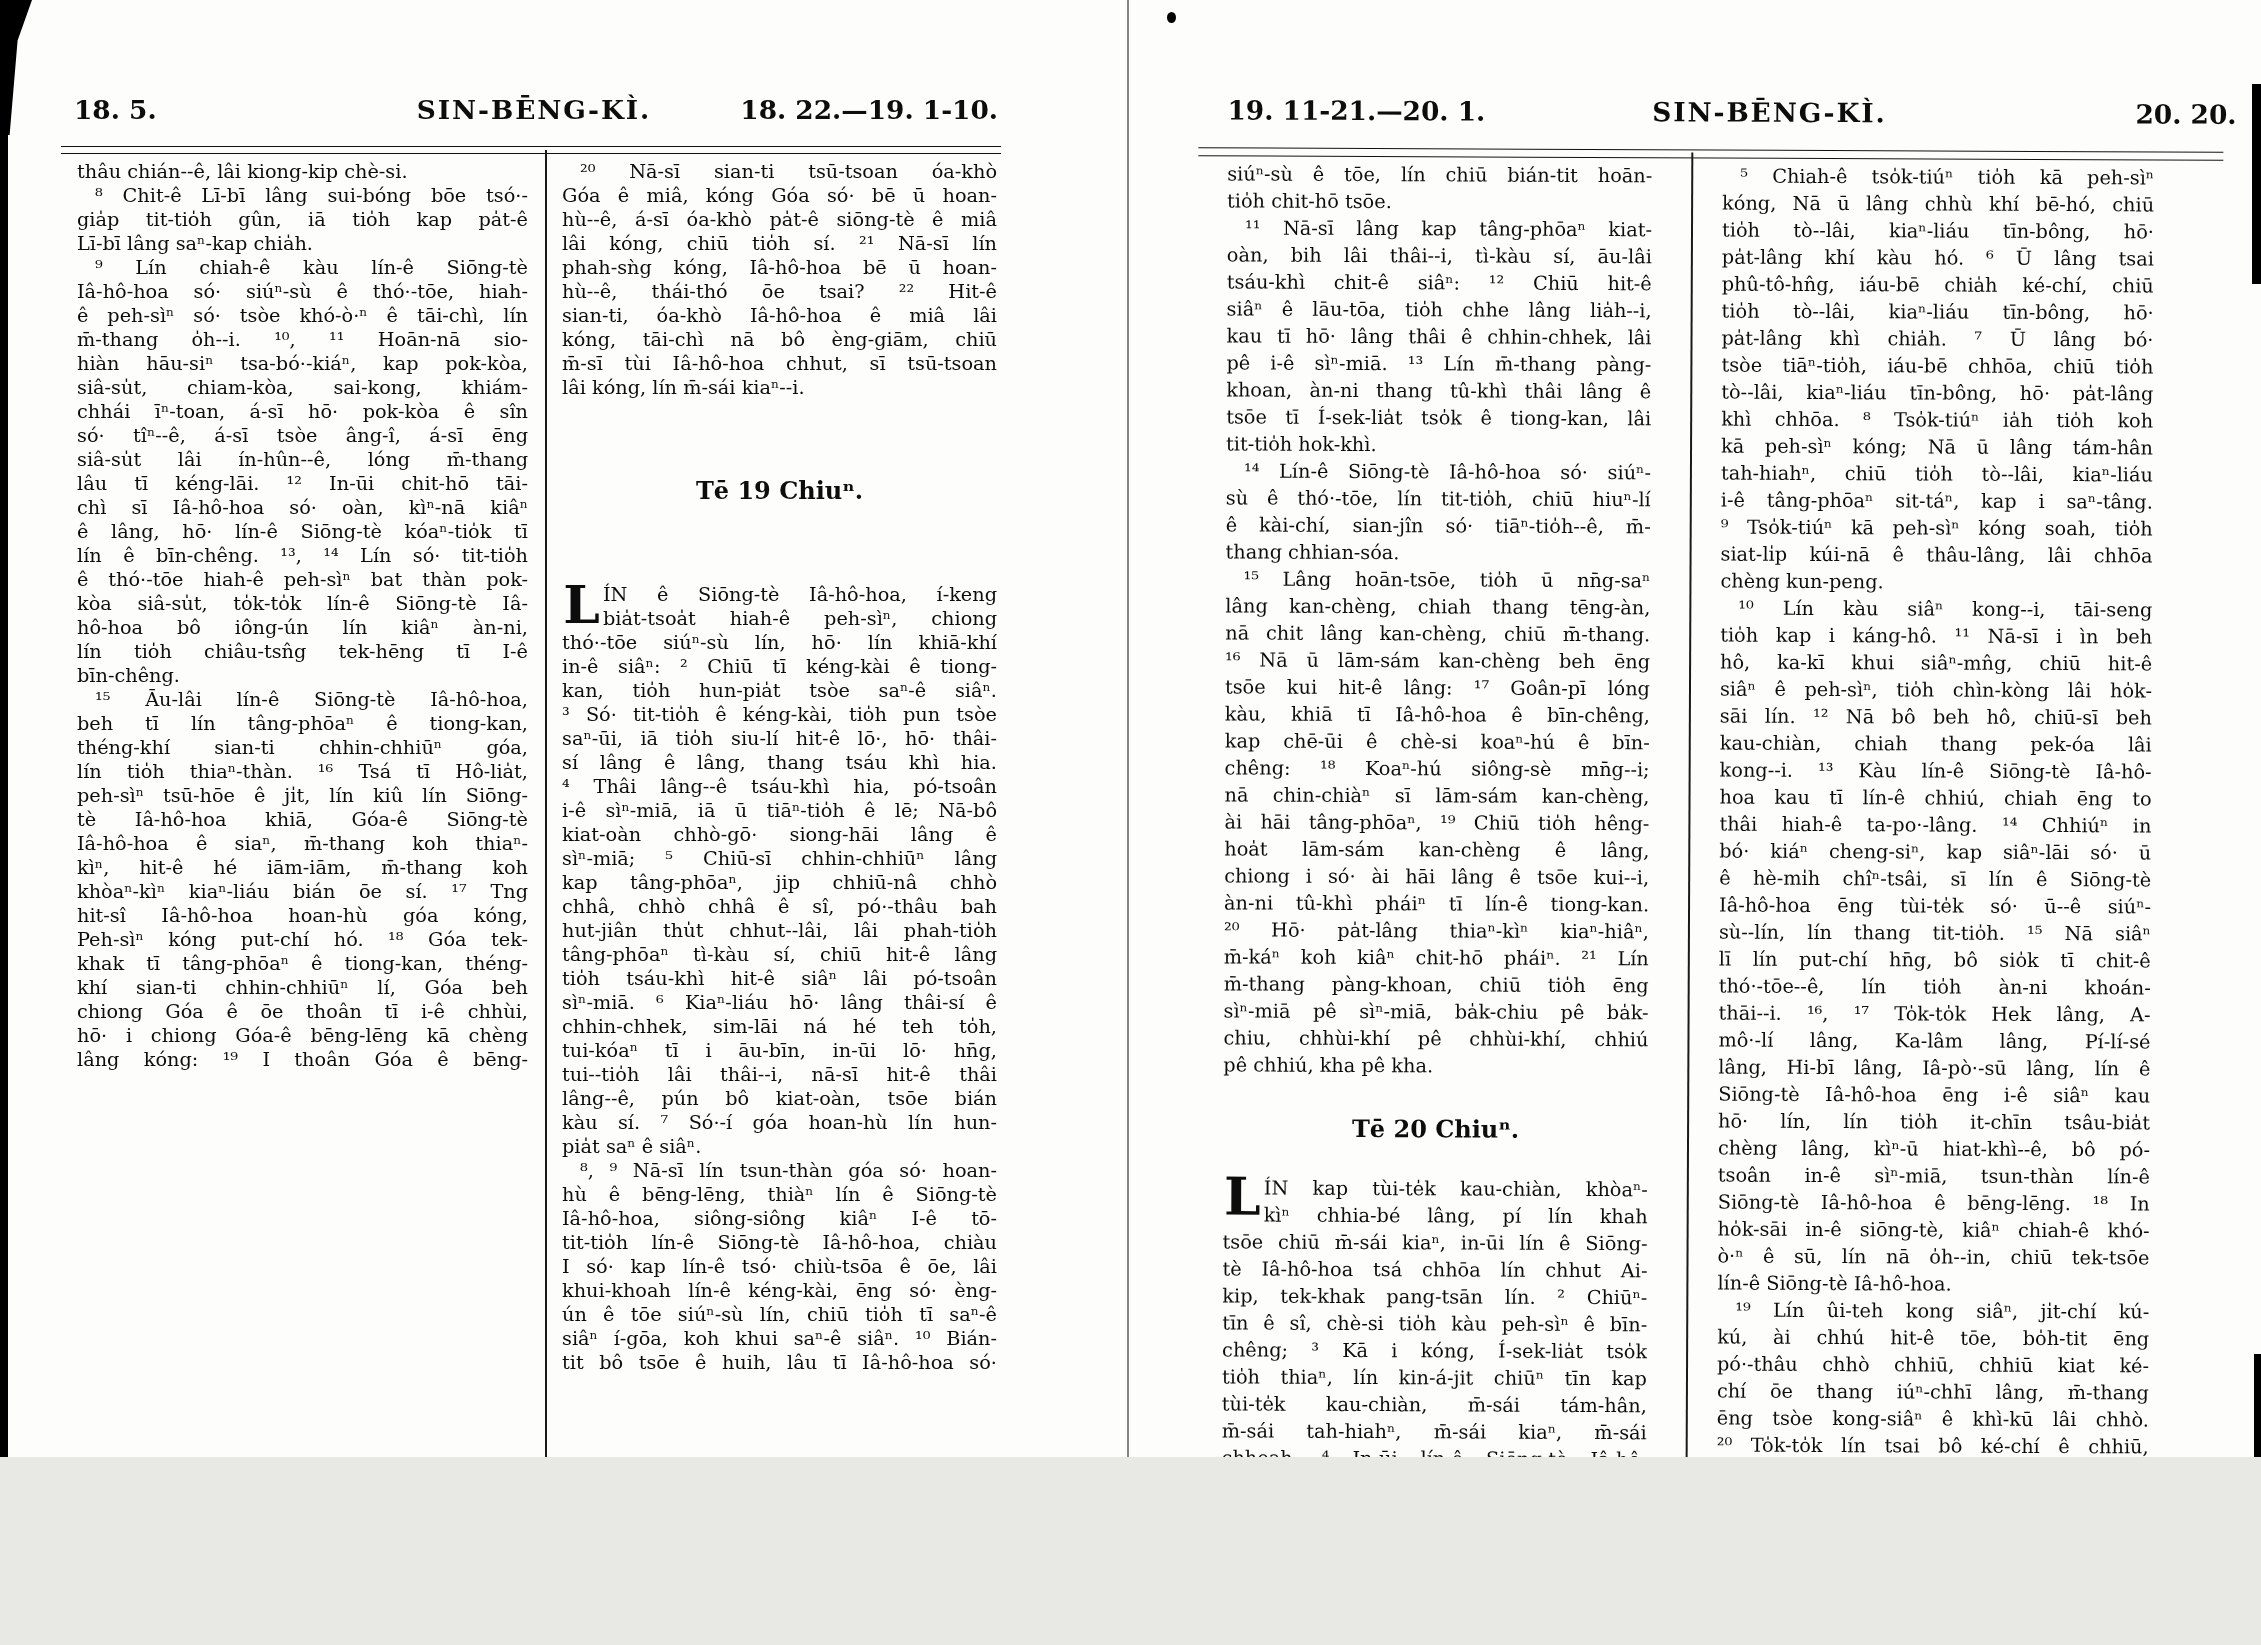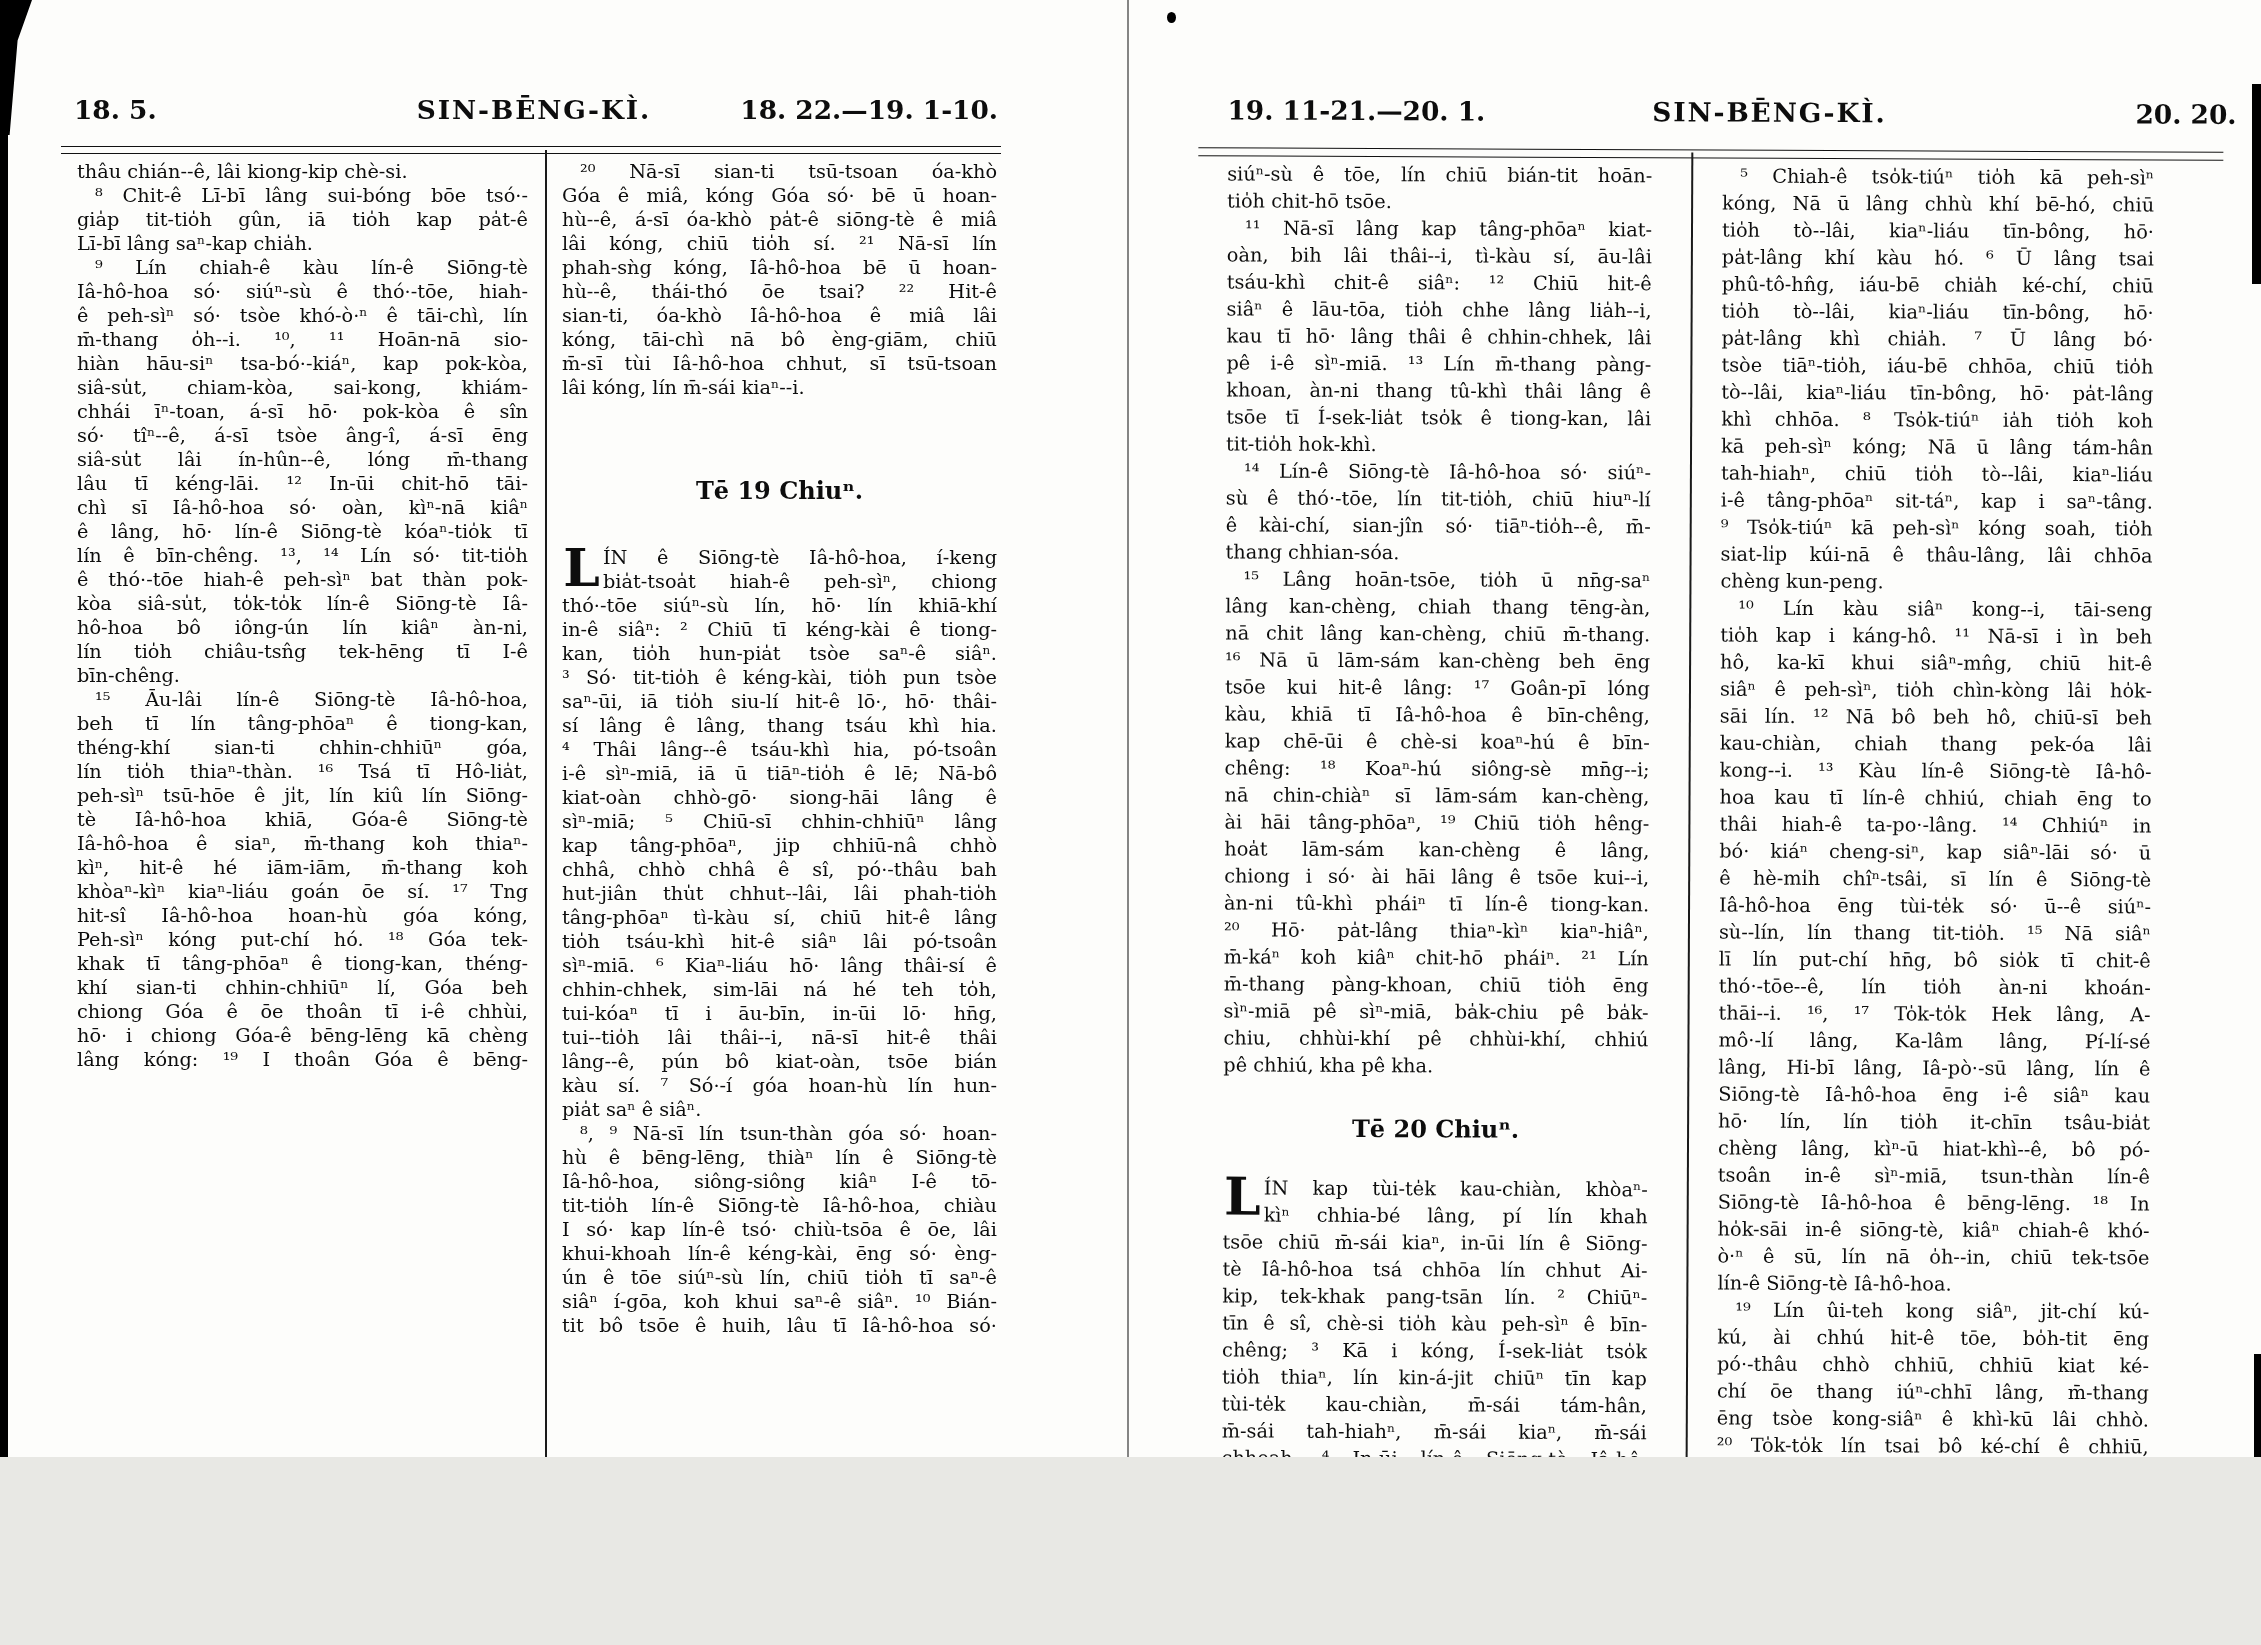--- a/index.html
+++ b/index.html
@@ -20,21 +20,21 @@
   .col{position:absolute;top:160px;}
   .ln{text-align:justify;text-align-last:justify;overflow:hidden;white-space:nowrap;}
   .pg-l-col .ln{font-size:19.3px;line-height:24px;height:24px;}
   .pg-r-col .ln{font-size:19.3px;line-height:27px;height:27px;}
   .ln.nj{text-align-last:left;}
   .ln.ind{text-indent:18px;}
   .blk{position:relative;}
   .ln.dcp{padding-left:41px;}
   .cap{position:absolute;left:1.3px;top:-3.9px;font-size:52px;line-height:52px;font-weight:bold;}
   .chap{text-align:center;font-weight:bold;font-size:24px;}
-  #pg-l .chap{margin:76px 0 41px 0;}
+  #pg-l .chap{margin:76px 0 78px 0;}
   #pg-r .chap{margin:35px 0 32px 0;}
   .vdiv{position:absolute;width:1.9px;background:#1a1a1a;}
   .pgnum{position:absolute;font-size:23px;font-weight:bold;transform:translateX(-50%);}
   
   .art{position:absolute;background:#000;}
   .spine{position:absolute;background:#222;opacity:.55;}
 </style>
 </head>
 <body>
 
@@ -78,21 +78,21 @@
         </div>
         <div class="blk">
           <div class="ln ind">¹⁵ Āu-lâi lín-ê Siōng-tè Iâ-hô-hoa,</div>
           <div class="ln">beh tī lín tâng-phōaⁿ ê tiong-kan,</div>
           <div class="ln">théng-khí sian-ti chhin-chhiūⁿ góa,</div>
           <div class="ln">lín tio̍h thiaⁿ-thàn.  ¹⁶ Tsá tī Hô-lia̍t,</div>
           <div class="ln">peh-sìⁿ tsū-hōe ê ji̍t, lín kiû lín Siōng-</div>
           <div class="ln">tè Iâ-hô-hoa khiā, Góa-ê Siōng-tè</div>
           <div class="ln">Iâ-hô-hoa ê siaⁿ, m̄-thang koh thiaⁿ-</div>
           <div class="ln">kìⁿ, hit-ê hé iām-iām, m̄-thang koh</div>
-          <div class="ln">khòaⁿ-kìⁿ kiaⁿ-liáu goán ōe sí.  ¹⁷ Tng</div>
+          <div class="ln">khòaⁿ-kìⁿ kiaⁿ-liáu bián ōe sí.  ¹⁷ Tng</div>
           <div class="ln">hit-sî Iâ-hô-hoa hoan-hù góa kóng,</div>
           <div class="ln">Peh-sìⁿ kóng put-chí hó.  ¹⁸ Góa tek-</div>
           <div class="ln">khak tī tâng-phōaⁿ ê tiong-kan, théng-</div>
           <div class="ln">khí sian-ti chhin-chhiūⁿ lí, Góa beh</div>
           <div class="ln">chiong Góa ê ōe thoân tī i-ê chhùi,</div>
           <div class="ln">hō· i chiong Góa-ê bēng-lēng kā chèng</div>
           <div class="ln">lâng kóng:  ¹⁹ I thoân Góa ê bēng-</div>
         </div>
       </div>
     <div class="vdiv" style="left:545px;top:150px;height:1392px"></div>

